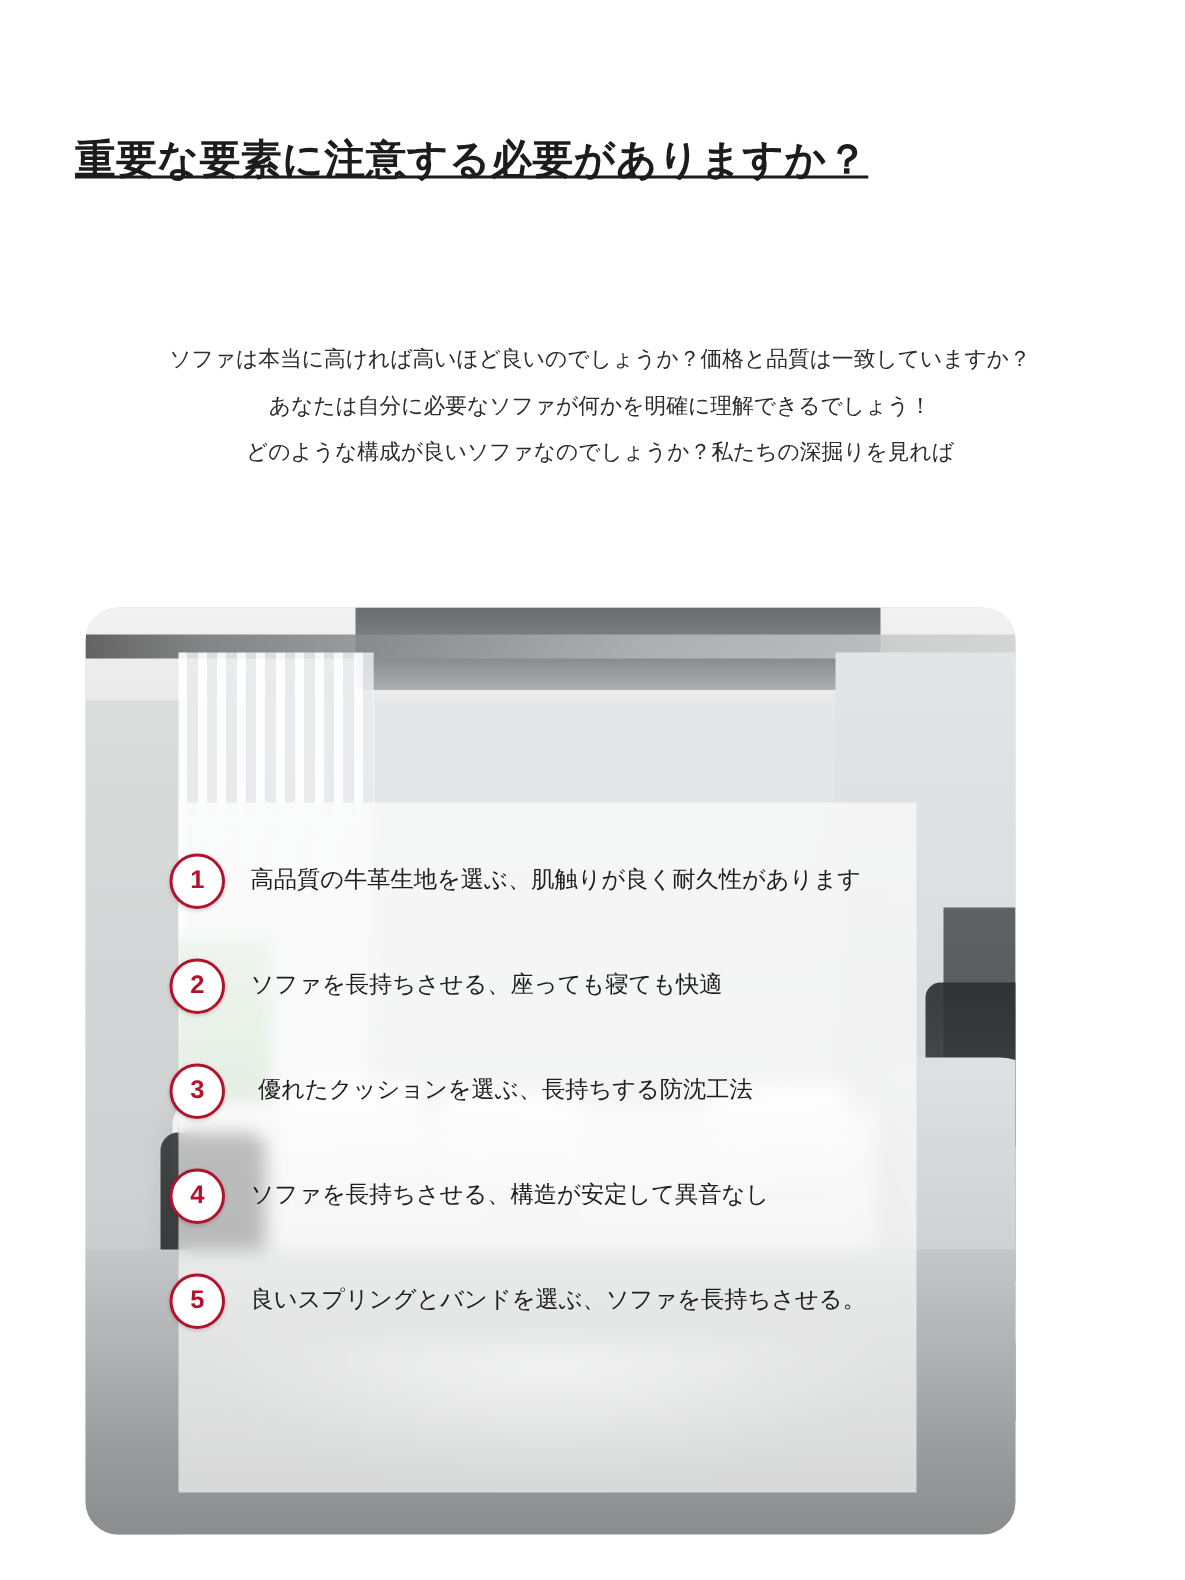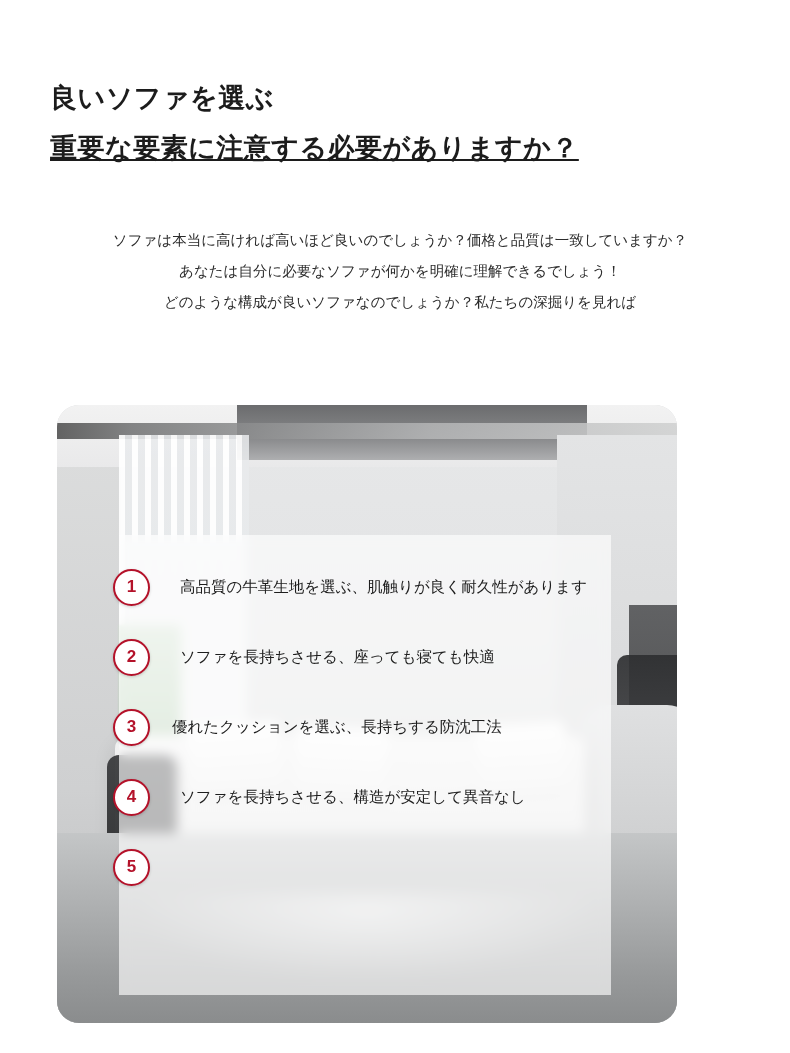--- a/index.html
+++ b/index.html
@@ -249,35 +249,34 @@
     border: 2px solid #b4122a;
     color: #b4122a;
     font-size: 17px;
     font-weight: bold;
     display: flex;
     align-items: center;
     justify-content: center;
     box-shadow: 0 1px 3px rgba(0,0,0,.18);
   }
   .row-text {
-    margin-left: 30px;
+    margin-left: 17px;
     font-size: 15.5px;
     color: #1d1d1d;
     line-height: 1.4;
     white-space: nowrap;
   }
   .list-row.indent .row-text { margin-left: 22px; }
 </style>
 </head>
 <body>
 
 <div class="page">
 
   <div class="headline-block">
-    <h1 class="headline">良いソファを選ぶ</h1>
     <h1 class="headline second">重要な要素に注意する必要がありますか？</h1>
   </div>
 
   <div class="lead">
     <p>ソファは本当に高ければ高いほど良いのでしょうか？価格と品質は一致していますか？</p>
     <p>あなたは自分に必要なソファが何かを明確に理解できるでしょう！</p>
     <p>どのような構成が良いソファなのでしょうか？私たちの深掘りを見れば</p>
   </div>
 
   <div class="photo-card">
@@ -317,16 +316,17 @@
     <div class="list-row indent">
       <div class="badge">3</div>
       <div class="row-text">優れたクッションを選ぶ、長持ちする防沈工法</div>
     </div>
     <div class="list-row">
       <div class="badge">4</div>
       <div class="row-text">ソファを長持ちさせる、構造が安定して異音なし</div>
     </div>
     <div class="list-row">
       <div class="badge">5</div>
+      <div class="row-text">良いスプリングとバンドを選ぶ、ソファを長持ちさせる。</div>
     </div>
   </div>
 
 </div>
 
 </body></html>

